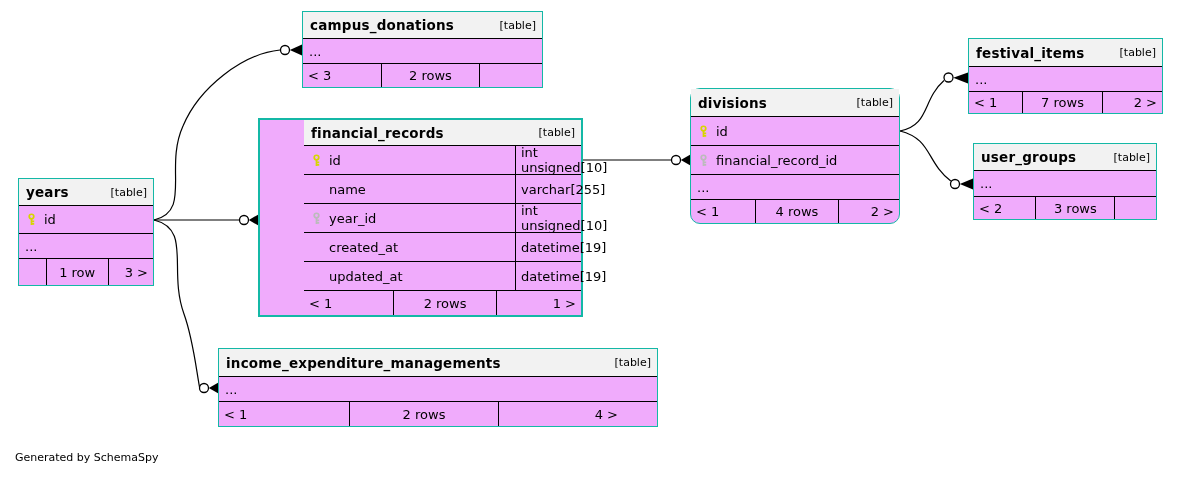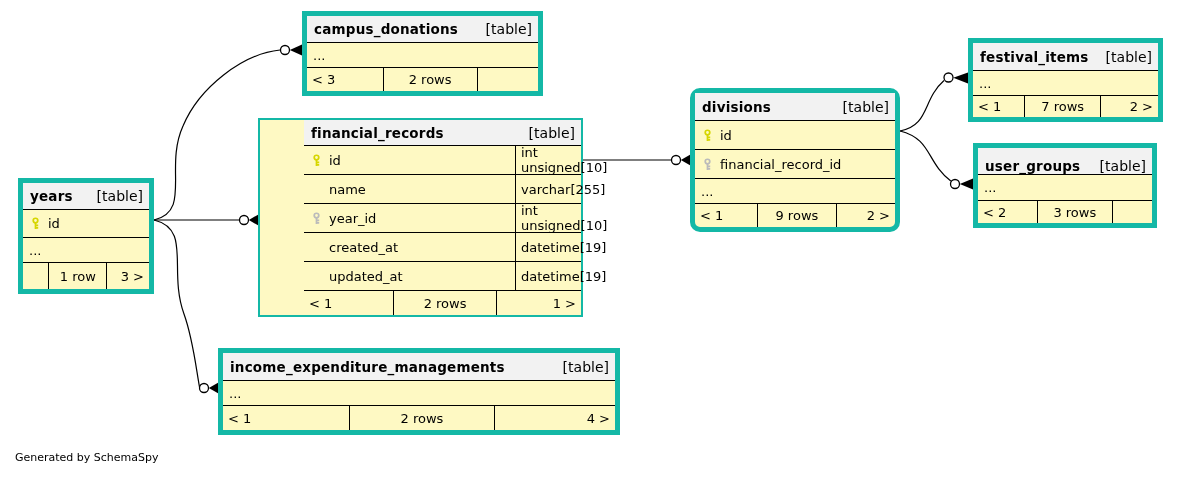--- a/index.html
+++ b/index.html
@@ -1,25 +1,25 @@
 <!DOCTYPE html>
 <html><head>
 <meta charset="utf-8">
 <style>
   html,body{margin:0;padding:0;background:#ffffff;}
   body{width:1180px;height:481px;position:relative;overflow:hidden;
        font-family:"DejaVu Sans","Liberation Sans",sans-serif;color:#000;}
   #canvas{position:absolute;left:0;top:0;width:1180px;height:481px;}
   svg.rel{position:absolute;left:0;top:0;z-index:0;}
-  .tbl{position:absolute;background:#fef9c3;border:5px solid #14b8a6;z-index:2;box-sizing:border-box;}
+  .tbl{position:absolute;background:#f0abfc;border:1px solid #14b8a6;z-index:2;box-sizing:border-box;}
   .tbl.focus{border-width:2px;}
   .hdr{display:flex;align-items:center;justify-content:space-between;
        background:#f2f2f2;border-bottom:1px solid #000;padding:0 6px 0 7px;box-sizing:border-box;}
   .tname{font-weight:bold;font-size:13.5px;letter-spacing:.2px;}
-  .badge{font-size:14px;font-weight:normal;}
+  .badge{font-size:11px;font-weight:normal;}
   .row{display:flex;align-items:center;border-bottom:1px solid #000;box-sizing:border-box;
        font-size:13px;}
   .row:last-of-type{border-bottom:none;}
   .namecell{display:flex;align-items:center;padding-left:6px;box-sizing:border-box;height:100%;}
   .keyslot{width:13px;height:13px;margin-right:6px;flex:0 0 13px;display:inline-flex;}
   .typecell{border-left:1px solid #000;height:100%;display:flex;align-items:center;
             padding-left:5px;box-sizing:border-box;flex:1;margin-left:16px;}
   .dots{padding-left:6px;}
   .foot{display:flex;box-sizing:border-box;font-size:13px;}
   .fcell{display:flex;align-items:center;box-sizing:border-box;height:100%;padding:0 5px;}
@@ -57,26 +57,26 @@
   #t-div .foot{height:23px;}
   #t-div .c1{width:65px;} #t-div .c2{width:83px;} #t-div .c3{width:62px;}
 
   #t-fest{left:968px;top:38px;width:195px;}
   #t-fest .hdr{height:28px;}
   #t-fest .r1{height:25px;}
   #t-fest .foot{height:21px;}
   #t-fest .c1{width:54px;} #t-fest .c2{width:80px;} #t-fest .c3{width:61px;}
 
   #t-ug{left:973px;top:143px;width:184px;}
-  #t-ug .hdr{height:27px;align-items:flex-end;}
+  #t-ug .hdr{height:27px;}
   #t-ug .r1{height:26px;}
   #t-ug .foot{height:22px;}
   #t-ug .c1{width:62px;} #t-ug .c2{width:80px;} #t-ug .c3{width:42px;}
 
-  #t-iem{left:218px;top:348px;width:402px;}
+  #t-iem{left:218px;top:348px;width:440px;}
   #t-iem .hdr{height:28px;}
   #t-iem .r1{height:25px;}
   #t-iem .foot{height:24px;}
   #t-iem .c1{width:130px;} #t-iem .c2{width:149px;} #t-iem .c3{width:125px;}
 </style>
 </head>
 <body>
 
 <div id="canvas">
 
@@ -240,21 +240,21 @@
                 <path d="M12 10.7 V22 M12 15.5 h5 M12 20 h5"></path>
               </g>
             </svg>
         </span>
         <span>financial_record_id</span>
       </span>
     </div>
     <div class="row r3 dots">...</div>
     <div class="foot">
       <span class="fcell f-left c1">&lt; 1</span>
-      <span class="fcell f-center c2">9 rows</span>
+      <span class="fcell f-center c2">4 rows</span>
       <span class="fcell f-right c3">2 &gt;</span>
     </div>
   </div>
 
   <div class="tbl" id="t-fest">
     <div class="hdr">
       <span class="tname">festival_items</span>
       <span class="badge">[table]</span>
     </div>
     <div class="row r1 dots">...</div>

